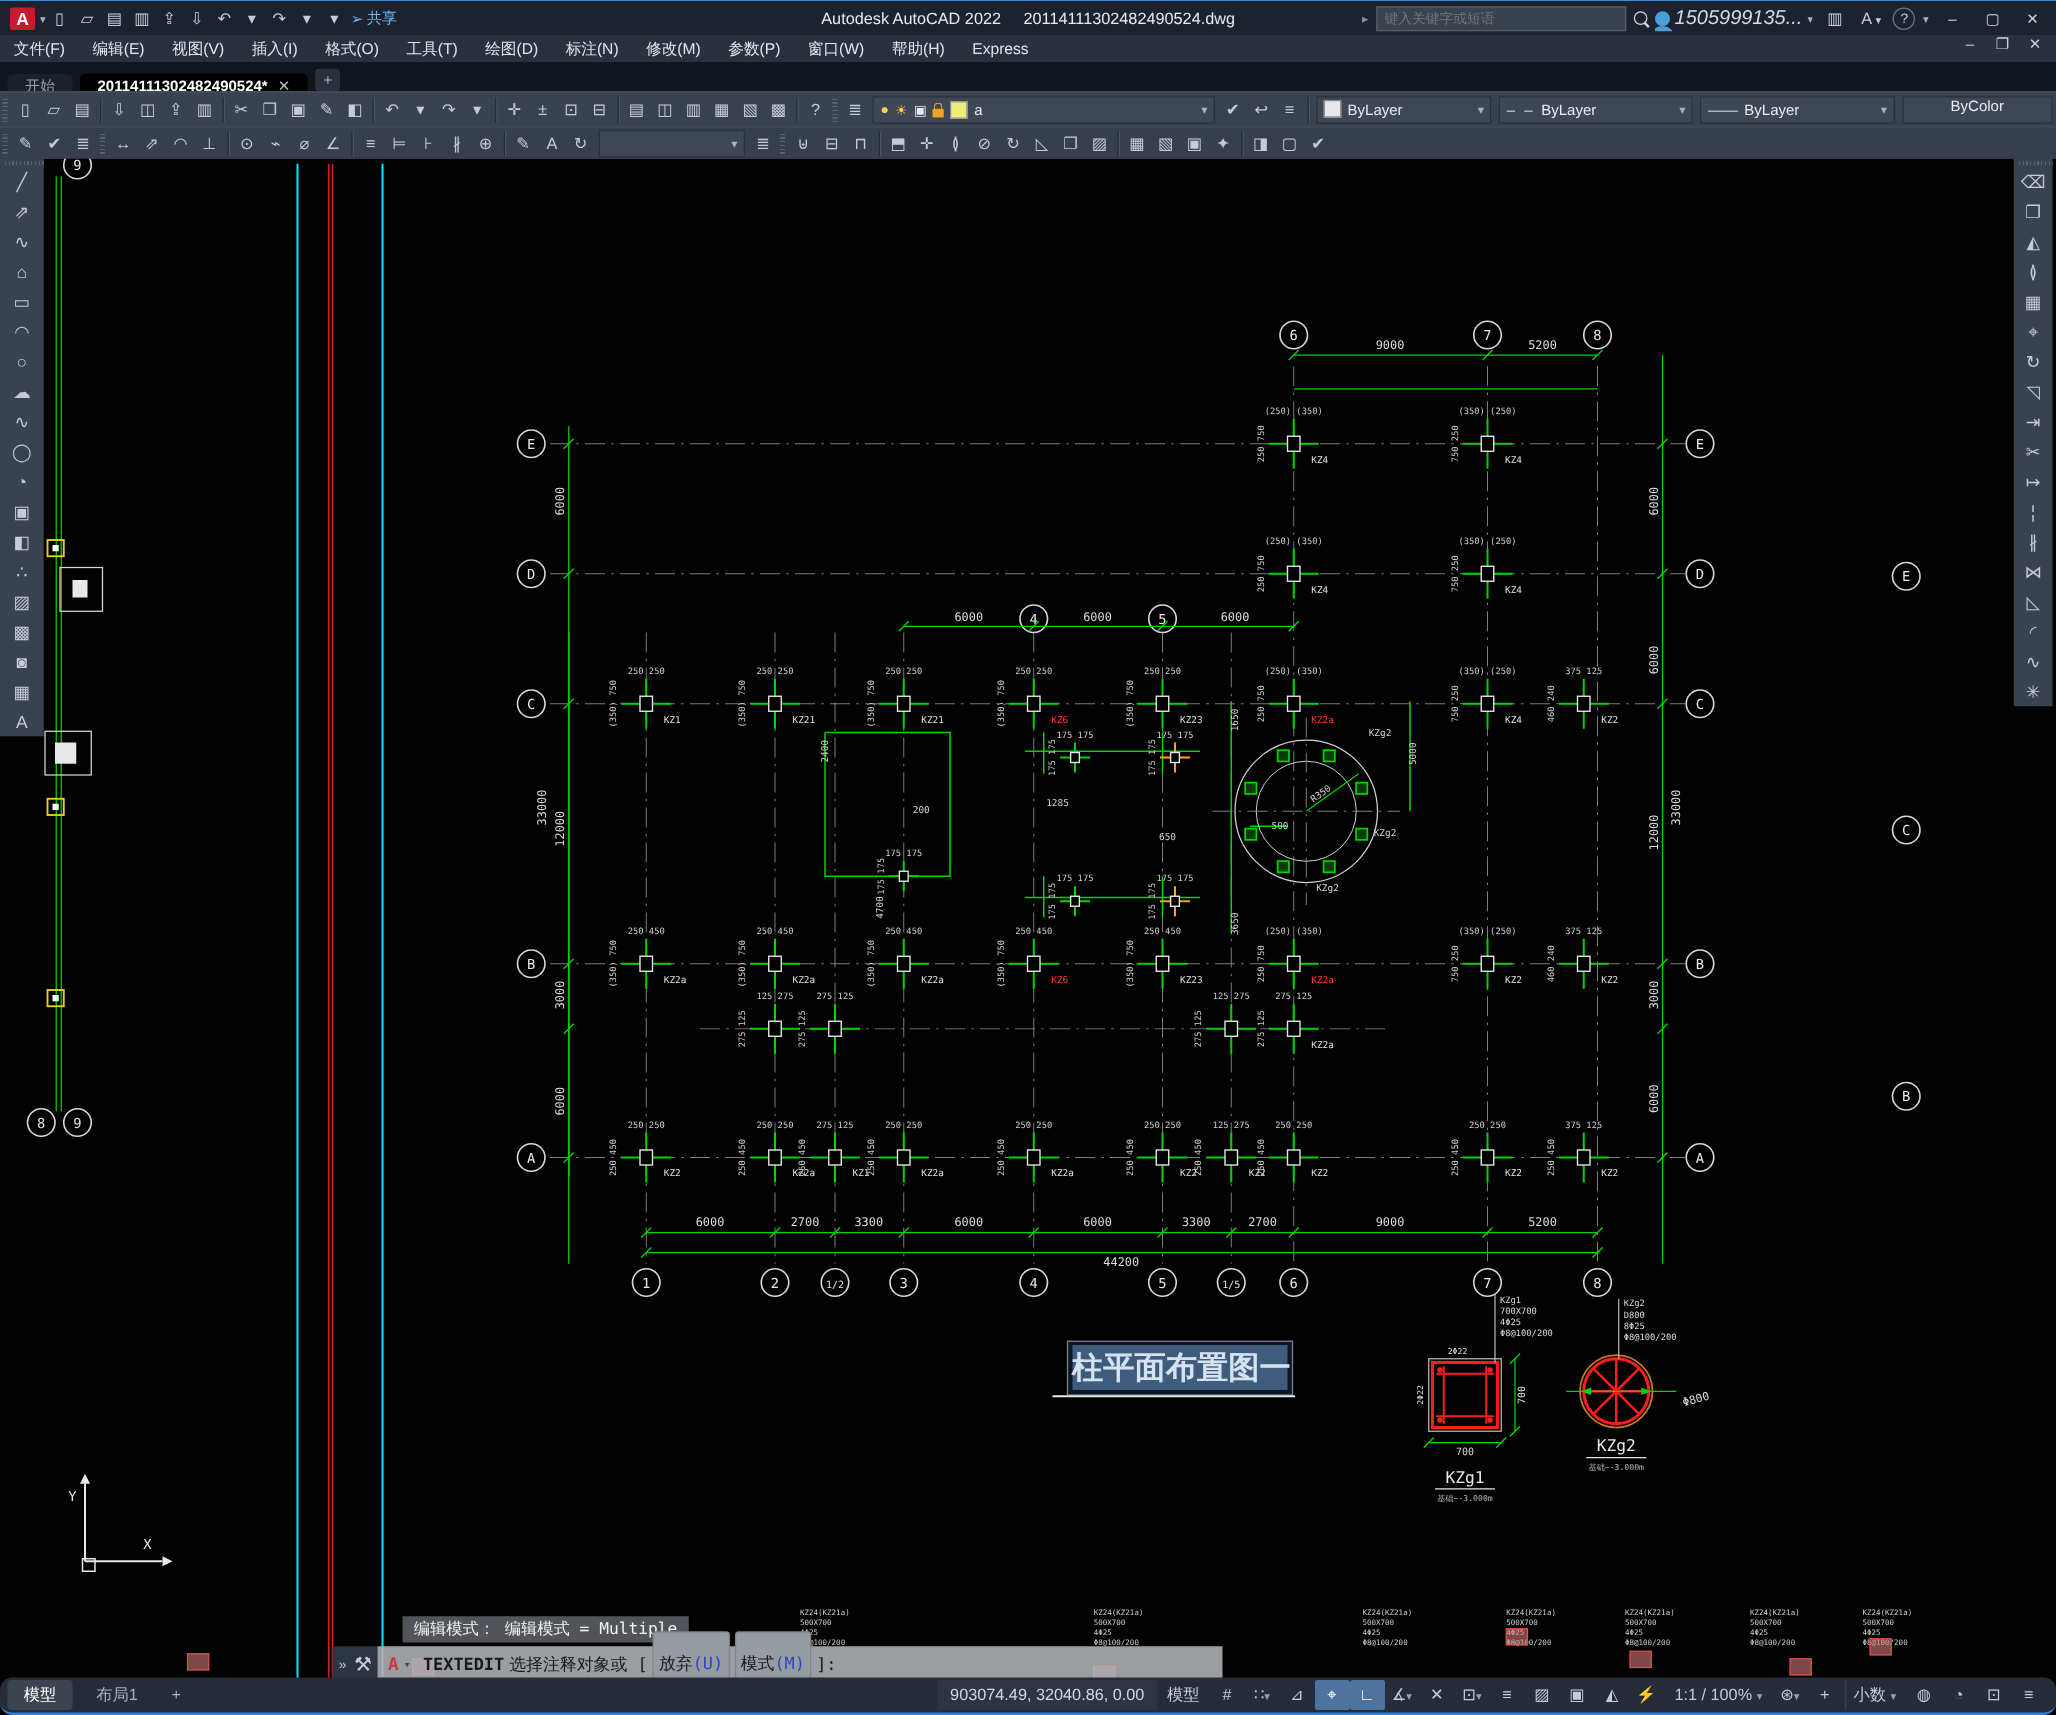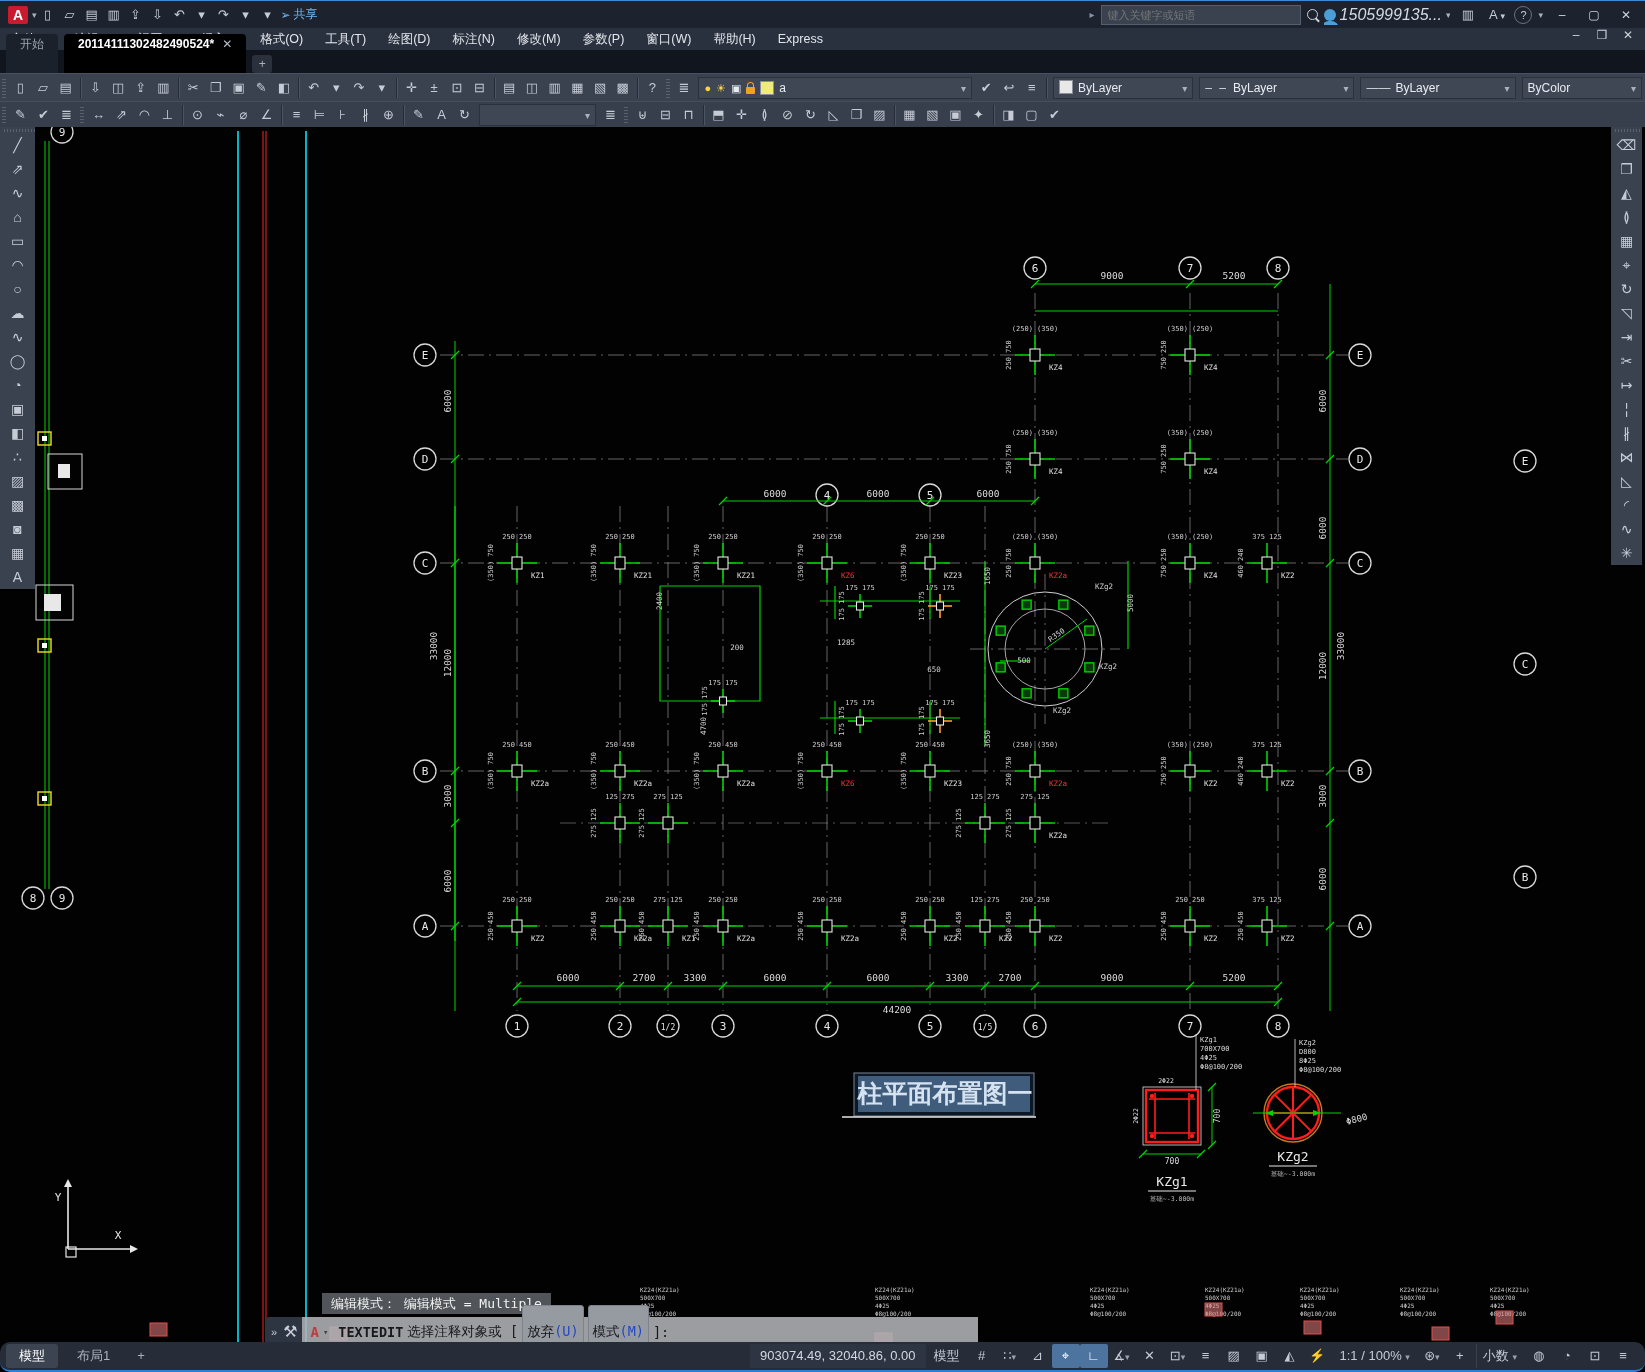--- a/index.html
+++ b/index.html
@@ -22,21 +22,21 @@
   .mini-mag:after{content:"";position:absolute;width:5px;height:1.5px;background:#cfd4dc;transform:rotate(45deg);left:7px;top:9px;}
   .user-ic{width:12px;height:12px;border-radius:50%;background:#4a9fd8;position:relative;display:inline-block;}
   .user-ic:after{content:"";position:absolute;top:12px;left:-3px;width:18px;height:8px;border-radius:8px 8px 0 0;background:#4a9fd8;}
   .winbtn{width:26px;text-align:center;color:#cfd4dc;font-size:12px;}
   
   .menubar{position:absolute;top:27px;left:0;right:0;height:22px;background:#2a313e;display:flex;align-items:flex-start;color:#e2e6ec;font-size:12.5px;}
   .menu-item{padding:0 11px;line-height:22px;}
   .doc-win-btns{margin-left:auto;display:flex;padding-right:4px;color:#cfd4dc;}
   
   .tabrow{position:absolute;top:49px;left:0;right:0;height:23px;background:#11151d;display:flex;align-items:flex-end;}
-  .dtab{height:39px;line-height:21px;padding:0 14px;font-size:12px;color:#9aa2ad;background:#1b212b;border-radius:4px 4px 0 0;margin-left:6px;margin-top:16px;}
+  .dtab{height:14px;line-height:21px;padding:0 14px;font-size:12px;color:#9aa2ad;background:#1b212b;border-radius:4px 4px 0 0;margin-left:6px;margin-top:16px;}
   .dtab.active{background:#000000;color:#fff;font-weight:bold;}
   .dtab .x{margin-left:8px;color:#b8bec8;font-weight:normal;}
   .newtab{width:20px;height:18px;line-height:18px;background:#2a313d;color:#aab2bd;text-align:center;border-radius:3px;margin-left:6px;font-size:12px;}
   
   .tbrow{position:absolute;left:0;right:0;display:flex;align-items:center;}
   .tbrow1{top:72px;height:28px;background:#3a4250;border-top:1px solid #495261;}
   .tbrow2{top:100px;height:26px;background:#373f4c;border-top:1px solid #454e5c;}
   .ic{height:22px;width:23px;line-height:22px;text-align:center;color:#c6ccd6;font-size:13px;display:inline-block;}
   .grip{width:7px;align-self:stretch;margin:3px 1px;background-image:repeating-linear-gradient(#5a6272 0 1px,transparent 1px 3px);background-size:4px 100%;background-repeat:no-repeat;background-position:1px 2px;}
   .sep{width:1px;height:20px;background:#262c36;box-shadow:1px 0 0 #4c5564;margin:0 3px;}
@@ -94,20 +94,23 @@
         <span class="ic">↶</span>
         <span class="ic">▾</span>
         <span class="ic">↷</span>
         <span class="ic">▾</span>
         <span class="ic">▾</span>
       </div>
     <span class="share">
         <span id="share-g">➢</span>
         <span>共享</span>
       </span>
+    <div class="wtitle">
+      <span>Autodesk AutoCAD 2022</span><b>20114111302482490524.dwg</b>
+    </div>
     <div class="tb-right">
       <span style="color:#8a93a0;font-size:10px;">▸</span>
       <div class="searchbox">
         <input placeholder="键入关键字或短语" style="">
       </div>
       <span class="mini-mag"></span>
       <span style="display:flex;align-items:center;gap:4px;overflow:hidden;height:20px;">
         <span class="user-ic"></span>
         <span style="font-size:16px;font-style:italic;">1505999135...</span>
         <span style="font-size:9px;color:#aab2bd;">▾</span>
@@ -211,21 +214,21 @@
       <div class="dd" style="width: 145px;">
         <span><span style="color:#d8dce4;letter-spacing:2px;">– –</span></span>
         <span>ByLayer</span>
         <span class="chev">▾</span>
       </div>
       <div class="dd" style="width: 145px;">
         <span><span style="color:#d8dce4;">——</span></span>
         <span>ByLayer</span>
         <span class="chev">▾</span>
       </div>
-      <div class="dd" style="width: 110px;">
+      <div class="dd" style="width: 110px; flex-direction: column;">
         <span>ByColor</span>
         <span class="chev">▾</span>
       </div>
     </div>
 
   <div class="tbrow tbrow2" id="tb2">
       <span class="grip"></span>
       <span class="ic">✎</span>
       <span class="ic">✔</span>
       <span class="ic">≣</span>

